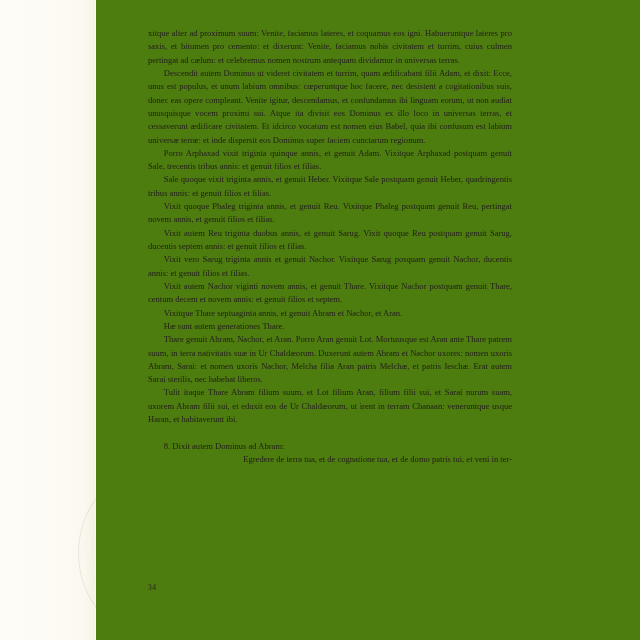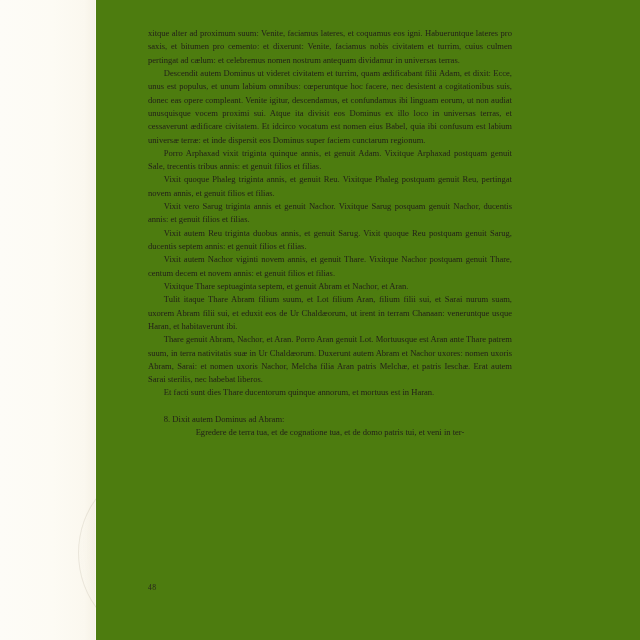--- a/index.html
+++ b/index.html
@@ -85,21 +85,21 @@
   .text-block p {
     margin: 0;
     text-indent: 1.85em;
     text-align: justify;
   }
   
   .text-block p.cont {
     text-indent: 0;
   }
   .text-block p:last-of-type {
-    text-align: center;
+    text-align: right;
     font-family: Liberation Serif, serif;
   }
 
   .chapter-gap {
     height: 13.3px;
   }
 
   .folio {
     position: absolute;
     left: 52px;
@@ -118,32 +118,33 @@
   <div class="watermark"></div>
   <div class="watermark-swirl"></div>
 
   <div class="leaf">
 
     <div class="text-block">
 
       <p class="cont">xitque alter ad proximum suum: Venite, faciamus lateres, et coquamus eos igni. Habueruntque lateres pro saxis, et bitumen pro cemento: et dixerunt: Venite, faciamus nobis civitatem et turrim, cuius culmen pertingat ad cælum: et celebremus nomen nostrum antequam dividamur in universas terras.</p>
       <p>Descendit autem Dominus ut videret civitatem et turrim, quam ædificabant filii Adam, et dixit: Ecce, unus est populus, et unum labium omnibus: cœperuntque hoc facere, nec desistent a cogitationibus suis, donec eas opere compleant. Venite igitur, descendamus, et confundamus ibi linguam eorum, ut non audiat unusquisque vocem proximi sui. Atque ita divisit eos Dominus ex illo loco in universas terras, et cessaverunt ædificare civitatem. Et idcirco vocatum est nomen eius Babel, quia ibi confusum est labium universæ terræ: et inde dispersit eos Dominus super faciem cunctarum regionum.</p>
       <p>Porro Arphaxad vixit triginta quinque annis, et genuit Adam. Vixitque Arphaxad postquam genuit Sale, trecentis tribus annis: et genuit filios et filias.</p>
+      <p>Sale quoque vixit triginta annis, et genuit Heber. Vixitque Sale postquam genuit Heber, quadringentis tribus annis: et genuit filios et filias.</p>
       <p>Vixit quoque Phaleg triginta annis, et genuit Reu. Vixitque Phaleg postquam genuit Reu, pertingat novem annis, et genuit filios et filias.</p>
+      <p>Vixit autem Reu triginta duobus annis, et genuit Sarug. Vixit quoque Reu postquam genuit Sarug, ducentis septem annis: et genuit filios et filias.</p>
       <p>Vixit vero Sarug triginta annis et genuit Nachor. Vixitque Sarug posquam genuit Nachor, ducentis annis: et genuit filios et filias.</p>
-      <p>Vixit autem Reu triginta duobus annis, et genuit Sarug. Vixit quoque Reu postquam genuit Sarug, ducentis septem annis: et genuit filios et filias.</p>
-      <p>Vixit autem Nachor viginti novem annis, et genuit Thare. Vixitque Nachor postquam genuit Thare, centum decem et novem annis: et genuit filios et filias.</p>
-      <p>Vixitque Thare septuaginta septem, et genuit Abram et Nachor, et Aran.</p>
+      <p>Vixit autem Nachor viginti novem annis, et genuit Thare. Vixitque Nachor postquam genuit Thare, centum decem et novem annis: et genuit filios et septem.</p>
+      <p>Vixitque Thare septuaginta annis, et genuit Abram et Nachor, et Aran.</p>
+      <p>Hæ sunt autem generationes Thare.</p>
+      <p>Thare genuit Abram, Nachor, et Aran. Porro Aran genuit Lot. Mortuusque est Aran ante Thare patrem suum, in terra nativitatis suæ in Ur Chaldæorum. Duxerunt autem Abram et Nachor uxores: nomen uxoris Abram, Sarai: et nomen uxoris Nachor, Melcha filia Aran patris Melchæ, et patris Ieschæ. Erat autem Sarai sterilis, nec habebat liberos.</p>
       <p>Tulit itaque Thare Abram filium suum, et Lot filium Aran, filium filii sui, et Sarai nurum suam, uxorem Abram filii sui, et eduxit eos de Ur Chaldæorum, ut irent in terram Chanaan: veneruntque usque Haran, et habitaverunt ibi.</p>
-      <p>Thare genuit Abram, Nachor, et Aran. Porro Aran genuit Lot. Mortuusque est Aran ante Thare patrem suum, in terra nativitatis suæ in Ur Chaldæorum. Duxerunt autem Abram et Nachor uxores: nomen uxoris Abram, Sarai: et nomen uxoris Nachor, Melcha filia Aran patris Melchæ, et patris Ieschæ. Erat autem Sarai sterilis, nec habebat liberos.</p>
-      <p>Et facti sunt dies Thare ducentorum quinque annorum, et mortuus est in Haran.</p>
 
       <div class="chapter-gap"></div>
 
       <p>8. Dixit autem Dominus ad Abram:</p>
       <p class="cont">Egredere de terra tua, et de cognatione tua, et de domo patris tui, et veni in ter-</p>
 
     </div>
 
-    <div class="folio">48</div>
+    <div class="folio">34</div>
 
   </div>
 </div>
 
 </body></html>

